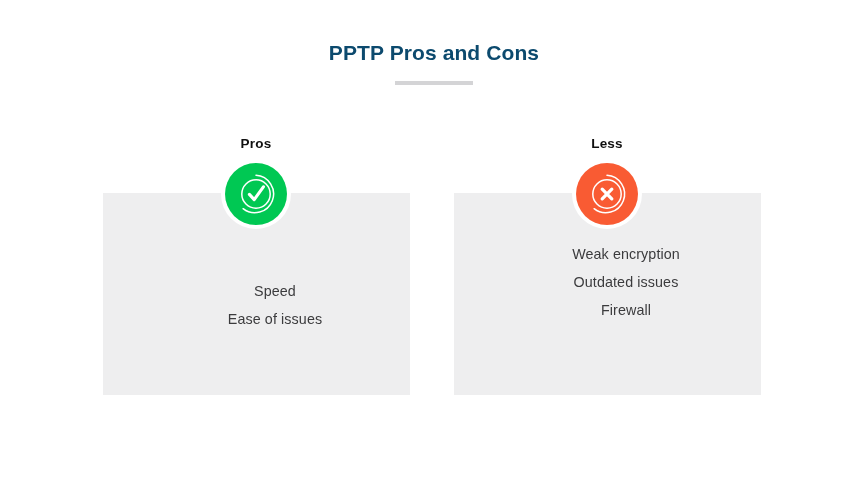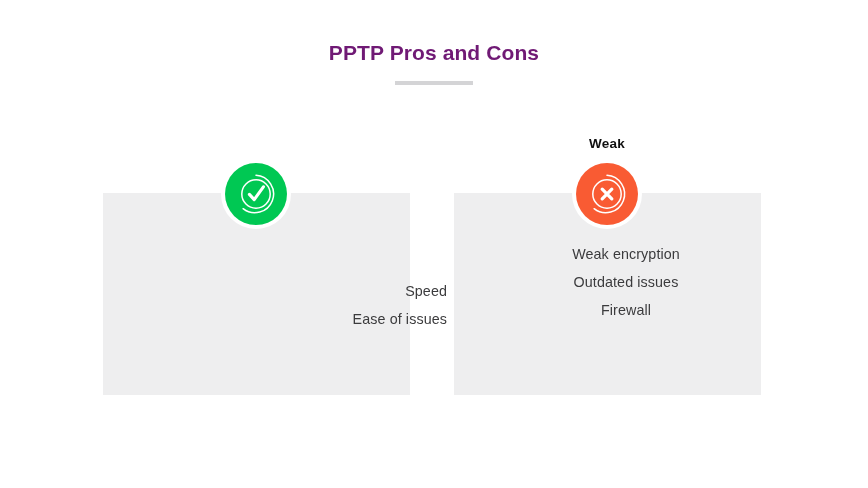--- a/index.html
+++ b/index.html
@@ -17,21 +17,21 @@
 
   
   #slide-title {
     position: absolute;
     left: 0;
     top: 41px;
     width: 868px;
     text-align: center;
     font-size: 21px;
     font-weight: bold;
-    color: #701a75;
+    color: #0c4a6e;
     letter-spacing: 0.1px;
   }
   #title-divider {
     position: absolute;
     left: 395px;
     top: 81px;
     width: 78px;
     height: 4px;
     background: #d4d4d6;
   }
@@ -83,40 +83,41 @@
   }
   .icon-badge svg { display: block; }
 
   
   .item-list {
     position: absolute;
     left: 27px;
     width: 344px;
     text-align: center;
   }
-  #pros-list { top: 277px; text-align: right; }
+  #pros-list { top: 277px; }
   #cons-list { top: 240px; }
 
   .list-item {
     font-size: 14.3px;
     line-height: 28px;
     color: #3b3b3d;
     white-space: nowrap;
     letter-spacing: 0.1px;
   }
 </style>
 </head>
 <body style="background: rgb(255, 255, 255);">
 
 <div id="slide-title">PPTP Pros and Cons</div>
 
 <div id="title-divider" style="background: rgb(212, 212, 214);"></div>
 
 <div class="column" id="column-pros">
 
+  <div class="column-heading">Pros</div>
 
   <div class="panel" style="background: rgb(238, 238, 239);"></div>
 
   <div class="icon-badge" id="pros-icon-badge" style="background: rgb(0, 200, 83);">
     <svg width="44" height="44" viewBox="0 0 44 44" aria-hidden="true">
 
       <path d="M 22 3.2
                A 18.8 18.8 0 1 1 9.1 36.7" fill="none" stroke="#ffffff" stroke-width="1.5" stroke-linecap="round"></path>
 
       <circle cx="22" cy="22" r="14.2" fill="none" stroke="#ffffff" stroke-width="1.5"></circle>
@@ -127,21 +128,21 @@
 
   <div class="item-list" id="pros-list">
     <div class="list-item">Speed</div>
     <div class="list-item">Ease of issues</div>
   </div>
 
 </div>
 
 <div class="column" id="column-cons">
 
-  <div class="column-heading">Weak</div>
+  <div class="column-heading">Less</div>
 
   <div class="panel" style="background: rgb(238, 238, 239);"></div>
 
   <div class="icon-badge" id="cons-icon-badge" style="background: rgb(249, 91, 51);">
     <svg width="44" height="44" viewBox="0 0 44 44" aria-hidden="true">
 
       <path d="M 22 3.2
                A 18.8 18.8 0 1 1 9.1 36.7" fill="none" stroke="#ffffff" stroke-width="1.5" stroke-linecap="round"></path>
 
       <circle cx="22" cy="22" r="14.2" fill="none" stroke="#ffffff" stroke-width="1.5"></circle>

